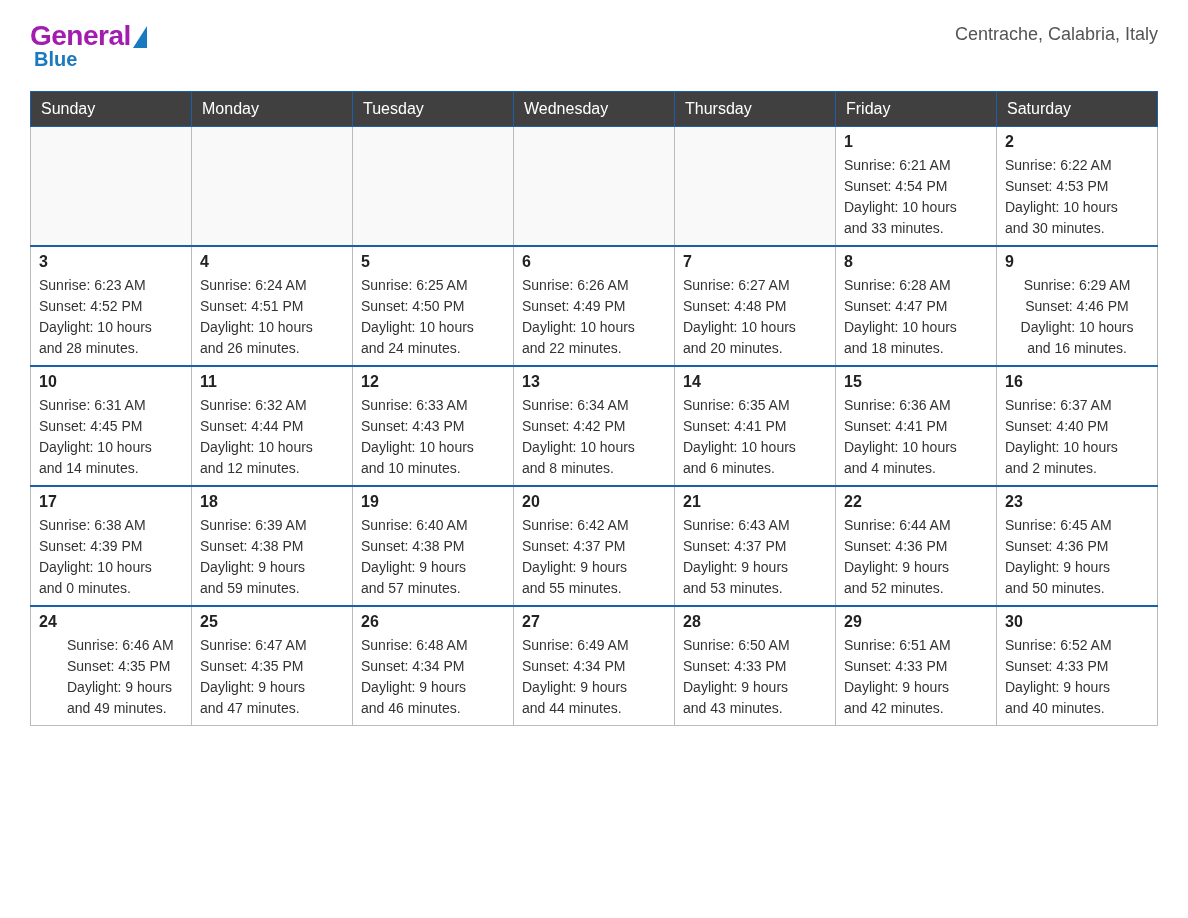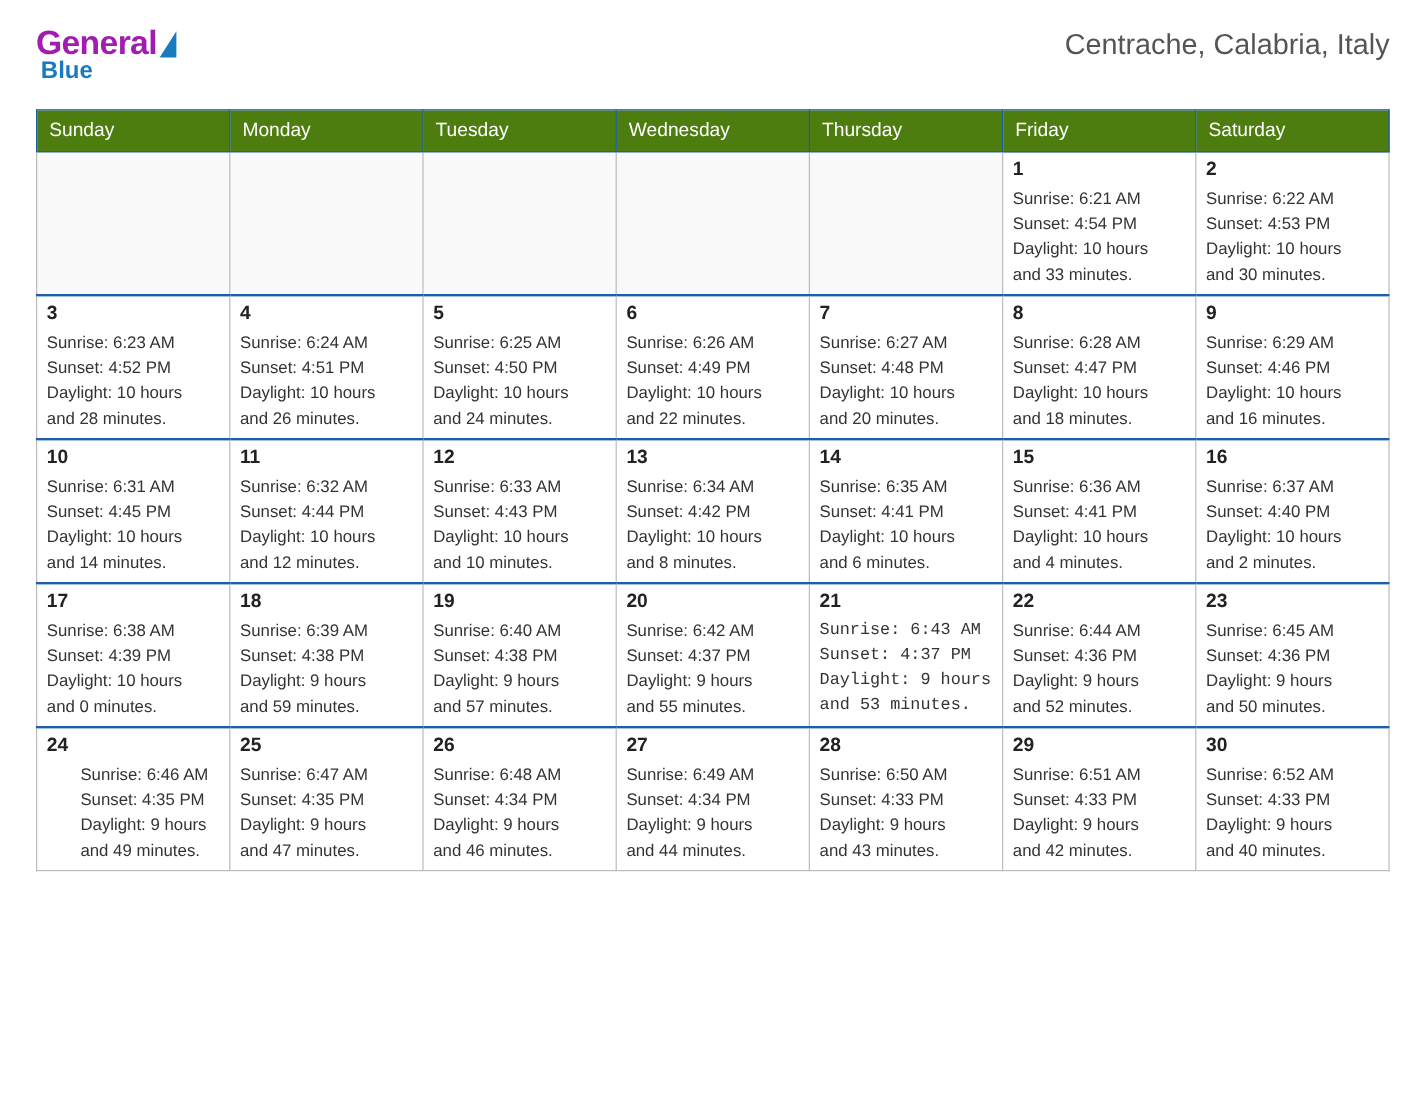--- a/index.html
+++ b/index.html
@@ -53,31 +53,31 @@
     .title-section {
       text-align: right;
     }
     .month-year {
       font-size: 52px;
       font-weight: 300;
       color: #222;
       line-height: 1.1;
     }
     .location {
-      font-size: 24px;
+      font-size: 18px;
       color: #555;
       margin-top: 4px;
     }
     .calendar {
       width: 100%;
       border-collapse: collapse;
       border: 1px solid #999;
     }
     .calendar th {
-      background: #4d7c0f;
+      background: #404040;
       color: #fff;
       font-size: 16px;
       font-weight: normal;
       padding: 8px 10px;
       text-align: left;
       border: 1px solid #1a5fa8;
     }
     .calendar td {
       vertical-align: top;
       padding: 6px 8px;
@@ -195,21 +195,21 @@
         </td>
         <td>
           <span class="day-number">8</span>
           <div class="day-info" style="white-space: pre-line;">Sunrise: 6:28 AM
 Sunset: 4:47 PM
 Daylight: 10 hours
 and 18 minutes.</div>
         </td>
         <td>
           <span class="day-number">9</span>
-          <div class="day-info" style="white-space: pre-line;">Sunrise: 6:29 AM
+          <div class="day-info" style="white-space: pre-line; text-align: center;">Sunrise: 6:29 AM
 Sunset: 4:46 PM
 Daylight: 10 hours
 and 16 minutes.</div>
         </td>
       </tr>
       <tr>
         <td>
           <span class="day-number">10</span>
           <div class="day-info" style="white-space: pre-line;">Sunrise: 6:31 AM
 Sunset: 4:45 PM
@@ -283,21 +283,21 @@
         </td>
         <td>
           <span class="day-number">20</span>
           <div class="day-info" style="white-space: pre-line;">Sunrise: 6:42 AM
 Sunset: 4:37 PM
 Daylight: 9 hours
 and 55 minutes.</div>
         </td>
         <td>
           <span class="day-number">21</span>
-          <div class="day-info" style="white-space: pre-line; font-family: Liberation Mono, monospace;">Sunrise: 6:43 AM
+          <div class="day-info" style="white-space: pre-line;">Sunrise: 6:43 AM
 Sunset: 4:37 PM
 Daylight: 9 hours
 and 53 minutes.</div>
         </td>
         <td>
           <span class="day-number">22</span>
           <div class="day-info" style="white-space: pre-line;">Sunrise: 6:44 AM
 Sunset: 4:36 PM
 Daylight: 9 hours
 and 52 minutes.</div>

